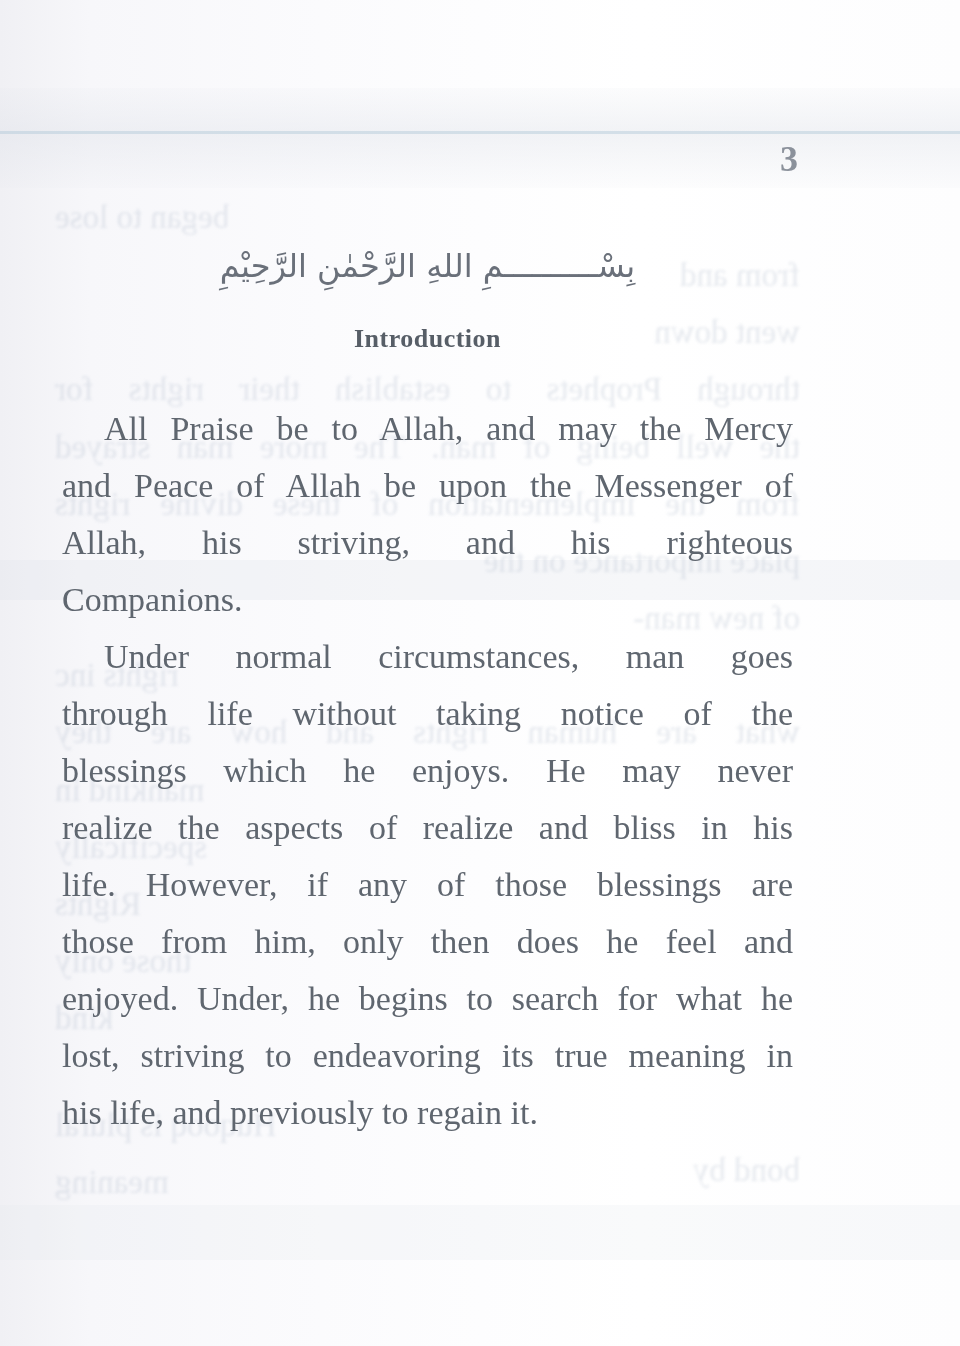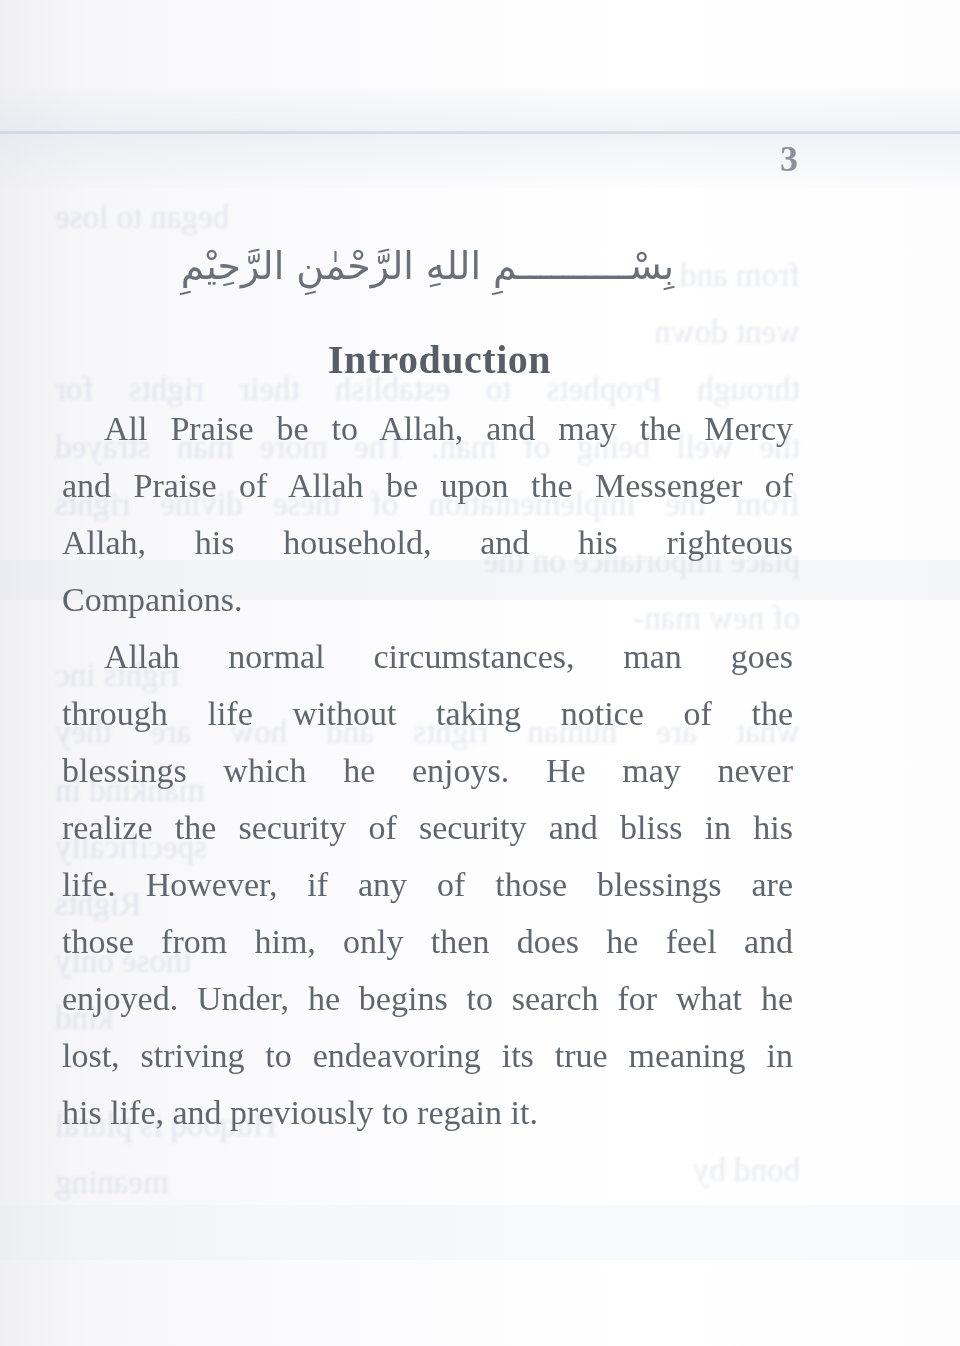--- a/index.html
+++ b/index.html
@@ -56,29 +56,29 @@
     text-align: center;
     font-size: 36px; font-weight: bold;
     color: var(--pagenum);
   }
   .basmala {
     position: absolute;
     left: 62px; top: 216px; width: 731px; height: 104px;
     direction: rtl;
     text-align: center;
     font-family: "DejaVu Sans", sans-serif;
-    font-size: 38px; line-height: 100px;
+    font-size: 32px; line-height: 100px;
     color: var(--arabic);
   }
   .heading {
     position: absolute;
     left: 62px; top: 324px; width: 731px;
-    margin: 12px;
+    margin: 0;
     text-align: center;
-    font-size: 40px; font-weight: bold;
+    font-size: 26px; font-weight: bold;
     color: var(--heading);
     letter-spacing: 0.5px;
   }
   .body-text {
     position: absolute;
     left: 62px; top: 400px; width: 731px;
     font-size: 34px;
     color: var(--text);
   }
   .line {
@@ -121,28 +121,28 @@
     </div>
 
   <div class="page-number">3</div>
 
   <div class="basmala">بِسْــــــــــمِ اللهِ الرَّحْمٰنِ الرَّحِيْمِ</div>
 
   <h1 class="heading">Introduction</h1>
 
   <div class="body-text">
     <div class="line indent">All Praise be to Allah, and may the Mercy</div>
-    <div class="line">and Praise of Allah be upon the Messenger of</div>
-    <div class="line">Allah, his household, and his righteous</div>
+    <div class="line">and Peace of Allah be upon the Messenger of</div>
+    <div class="line">Allah, his striving, and his righteous</div>
     <div class="line para-end">Companions.</div>
 
-    <div class="line indent">Allah normal circumstances, man goes</div>
+    <div class="line indent">Under normal circumstances, man goes</div>
     <div class="line">through life without taking notice of the</div>
     <div class="line">blessings which he enjoys. He may never</div>
-    <div class="line">realize the security of security and bliss in his</div>
+    <div class="line">realize the aspects of realize and bliss in his</div>
     <div class="line">life. However, if any of those blessings are</div>
     <div class="line">those from him, only then does he feel and</div>
     <div class="line">enjoyed. Under, he begins to search for what he</div>
     <div class="line">lost, striving to endeavoring its true meaning in</div>
     <div class="line para-end">his life, and previously to regain it.</div>
   </div>
 
 </div>
 
 </body></html>

